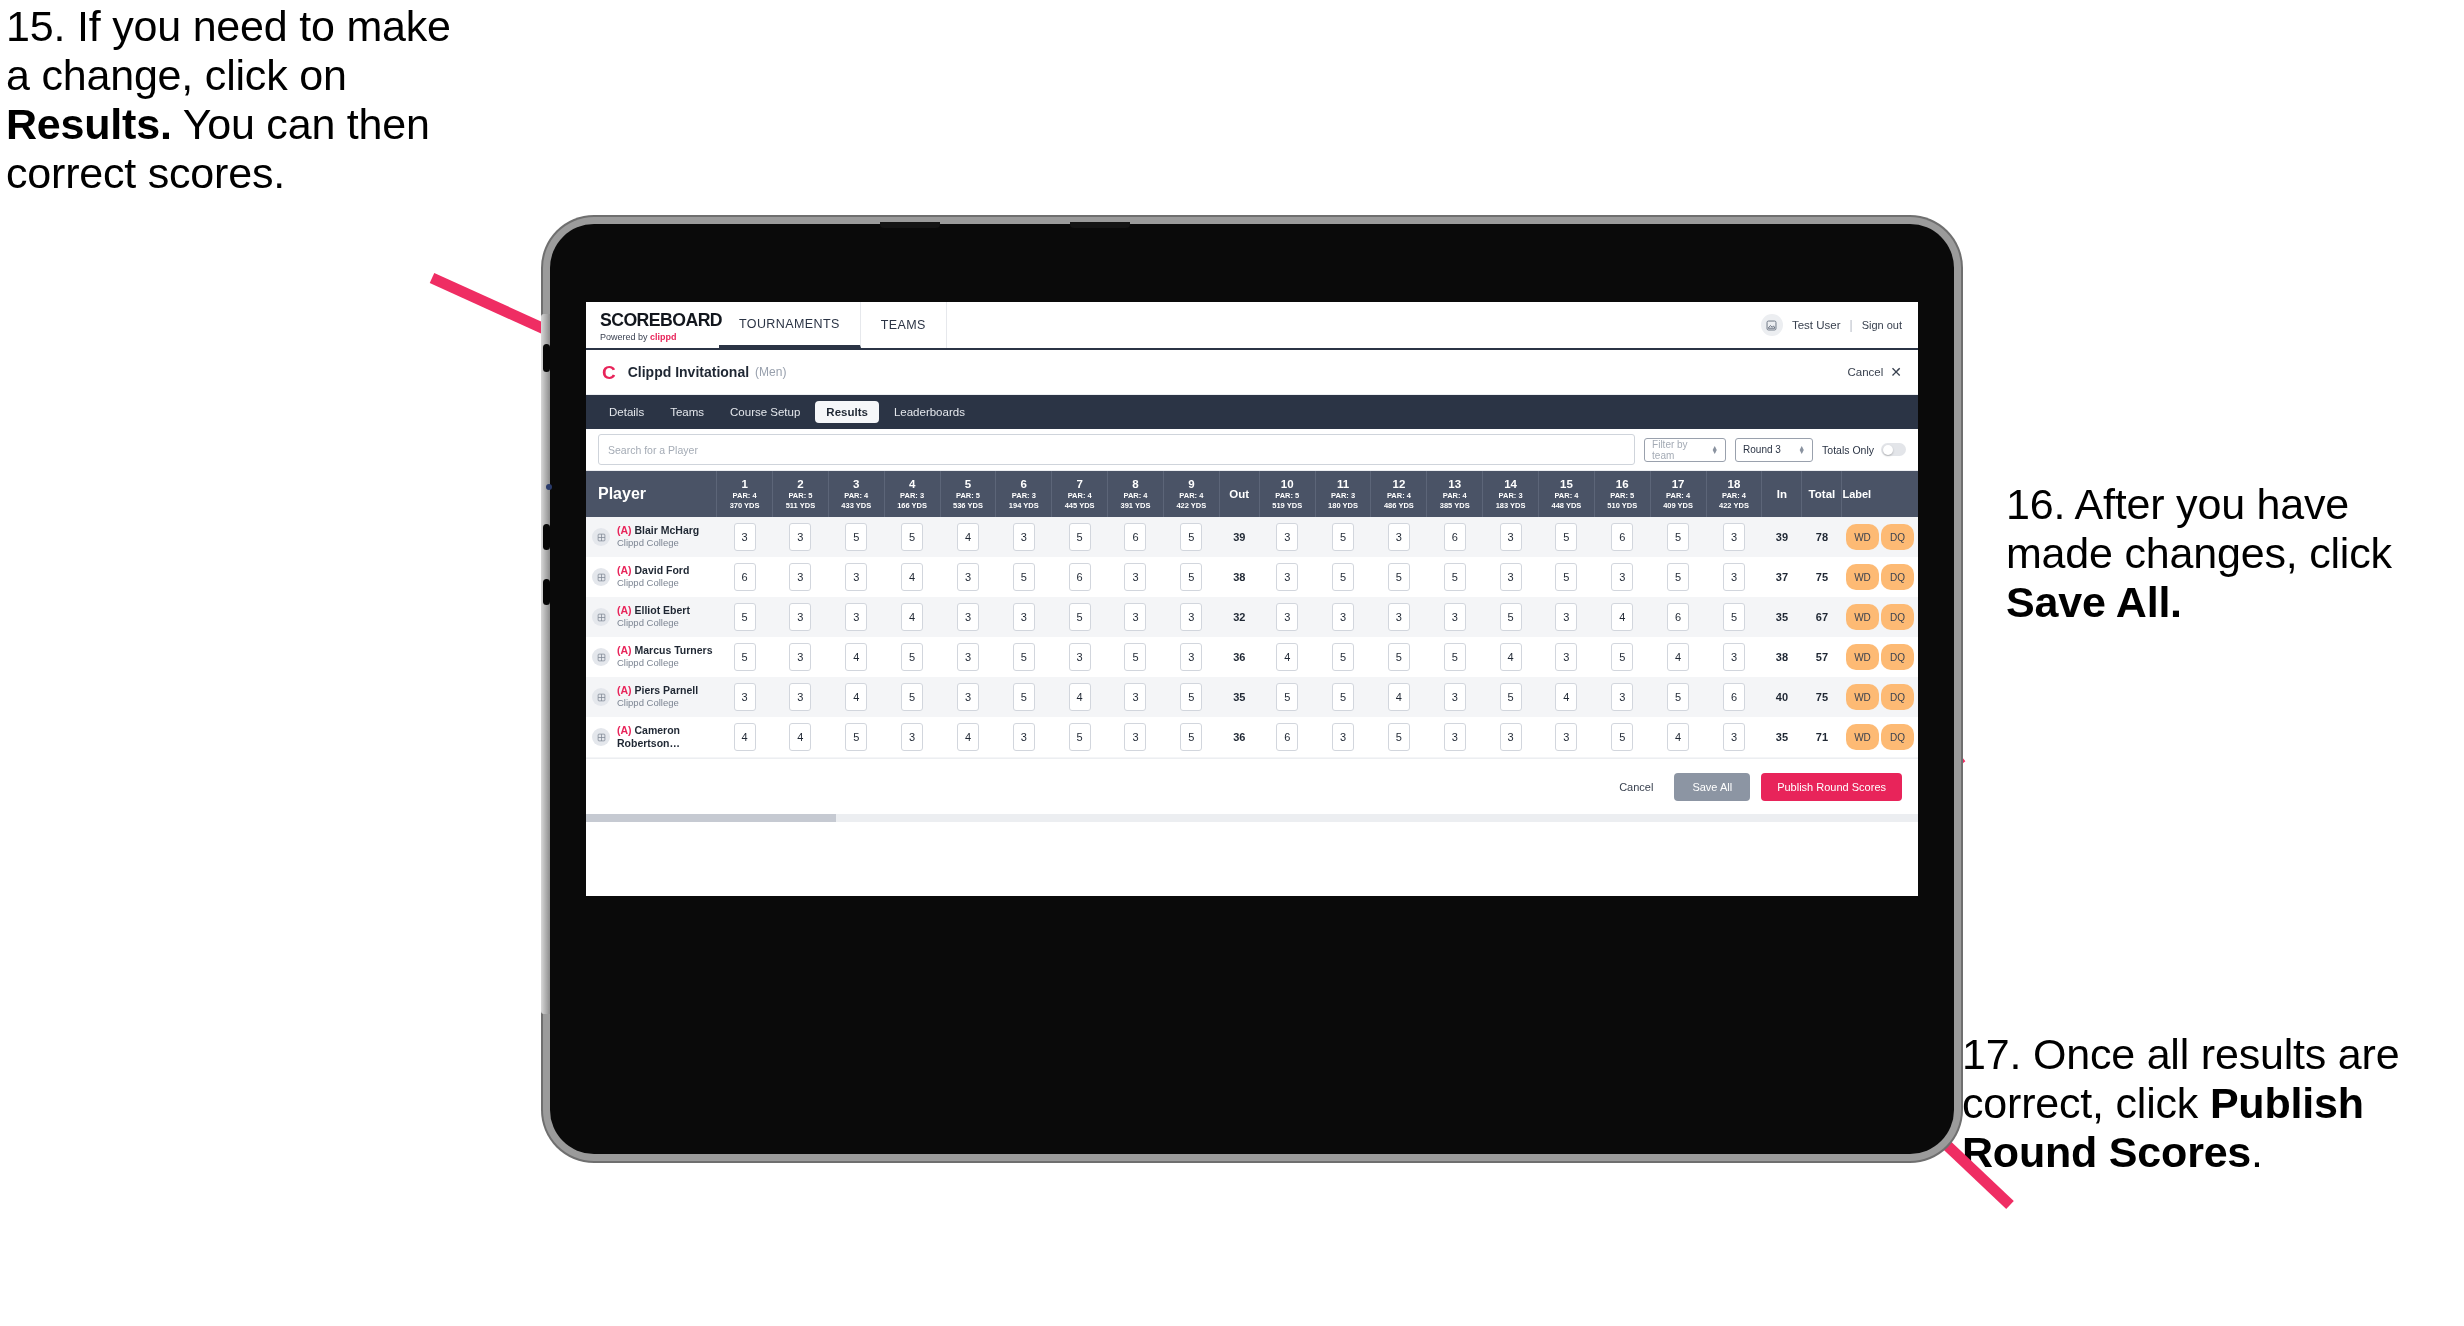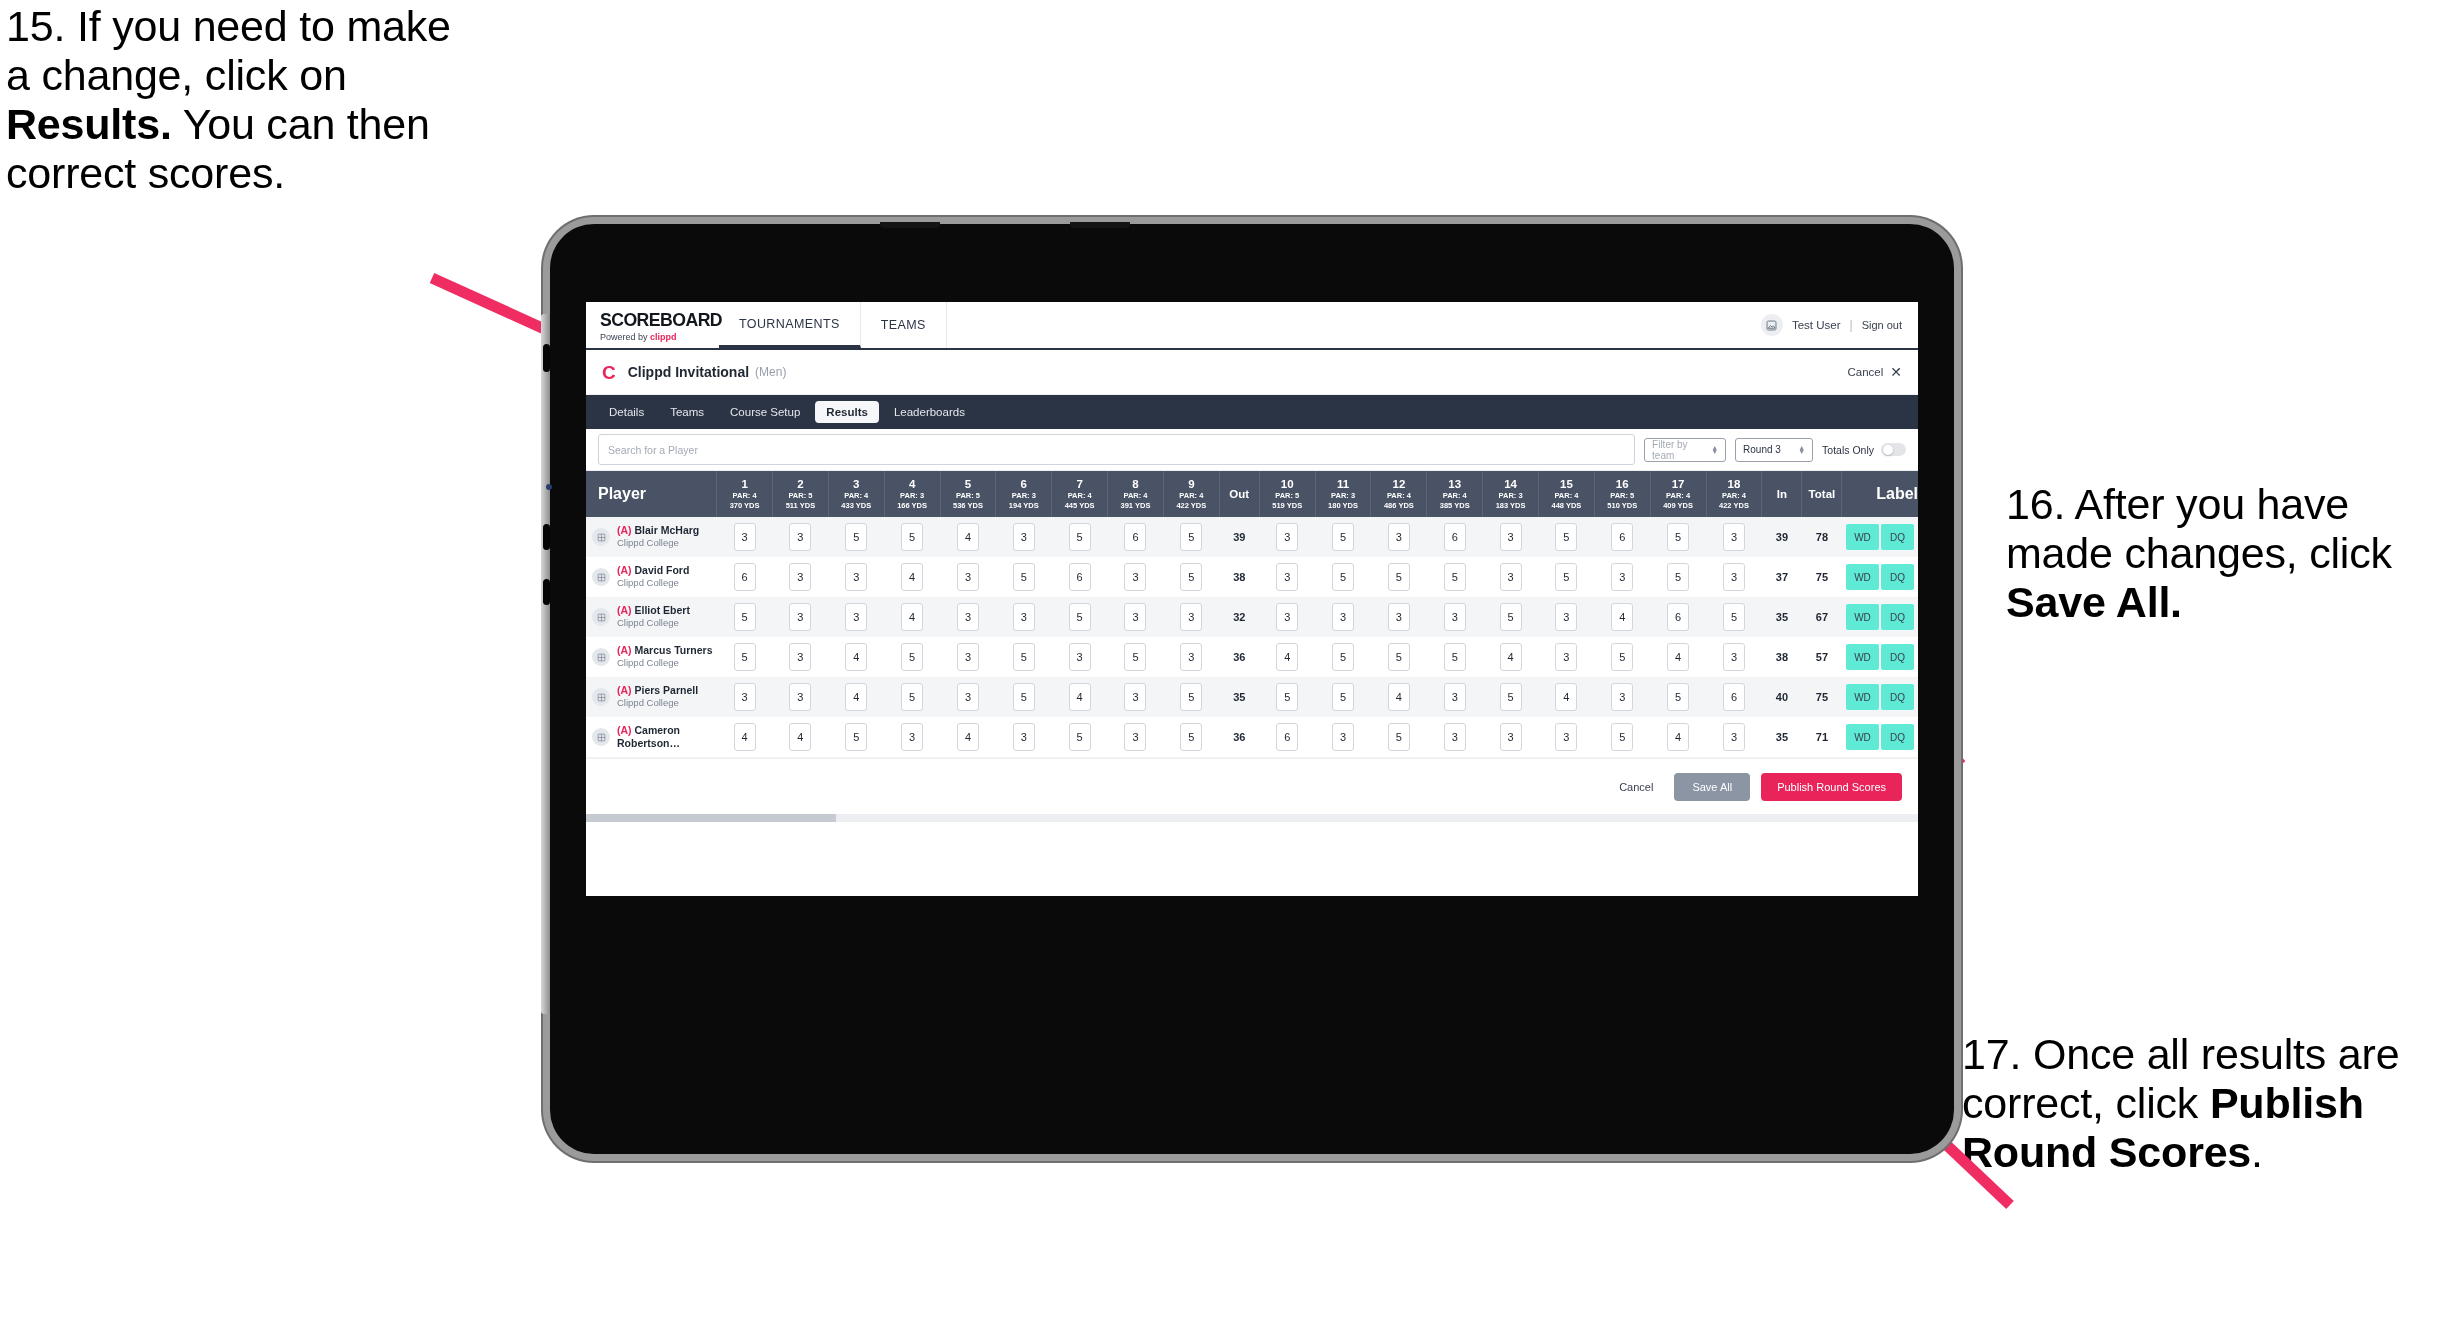--- a/index.html
+++ b/index.html
@@ -133,21 +133,21 @@
   #tablewrap { position:relative; height:287px; overflow:hidden; }
   table { border-collapse:collapse; width:1332px; table-layout:fixed; }
   thead th { background:#4a5366; color:#fff; border-right:1px solid #5c6578;
              font-weight:600; vertical-align:middle; }
   th.playerh { width:124px; text-align:left; padding-left:12px; font-size:16px; height:46px;}
   th.holeh { width:53px; text-align:center; padding:3px 0; }
   th.holeh .hn { font-size:11.5px; font-weight:700; line-height:1.15; }
   th.holeh .hp { font-size:7.5px; line-height:1.3; }
   th.holeh .hy { font-size:7.5px; line-height:1.3; }
   th.sumh { width:38px; text-align:center; font-size:11.5px; font-weight:700; }
-  th.labelh { width:72px; text-align:right; font-size:16px; font-weight:700;
+  th.labelh { width:72px; text-align:left; font-size:11px; font-weight:700;
               border-right:none; }
 
   tbody tr { height:40px; }
   tbody tr:nth-child(odd) { background:#f4f5f7; }
   tbody tr:nth-child(even) { background:#ffffff; }
   td { vertical-align:middle; }
   td.playerc { padding-left:6px; }
   .pcell { display:flex; align-items:center; gap:7px; }
   .picon { width:18px; height:18px; border-radius:50%; background:#e4e7ec;
            display:flex; align-items:center; justify-content:center; flex:0 0 18px;}
@@ -155,21 +155,21 @@
   .pname { font-size:10.5px; font-weight:700; color:#1f2733; line-height:1.25;}
   .pname .amt { color:#e8245a; }
   .pteam { font-size:9.5px; color:#7b8492; line-height:1.3; }
   td.scorec { text-align:center; }
   .scell { display:inline-flex; align-items:center; justify-content:center;
            width:22px; height:28px; border:1px solid #d2d6dd; border-radius:3px;
            background:#fff; font-size:11px; color:#1f2733; }
   td.sumc { text-align:center; font-size:11px; font-weight:700; color:#1f2733; }
   td.labelc { padding:0; }
   .lblwrap { display:flex; justify-content:center; gap:2px; }
-  .lbl { width:33px; height:26px; background:#5eead4; border-radius:2px;
+  .lbl { width:33px; height:26px; background:#fdba74; border-radius:10px;
          display:flex; align-items:center; justify-content:center;
          font-size:10px; color:#39414f; cursor:pointer; }
 
   
   #footer { height:56px; background:#fff; border-top:1px solid #eceef1;
             display:flex; align-items:center; justify-content:flex-end;
             gap:11px; padding-right:16px; }
   .btn { border:none; border-radius:4px; font-size:11px; cursor:pointer;
          font-family:"Liberation Sans", sans-serif; }
   #btn-cancel { background:transparent; color:#39414f; padding:7px 10px; }

